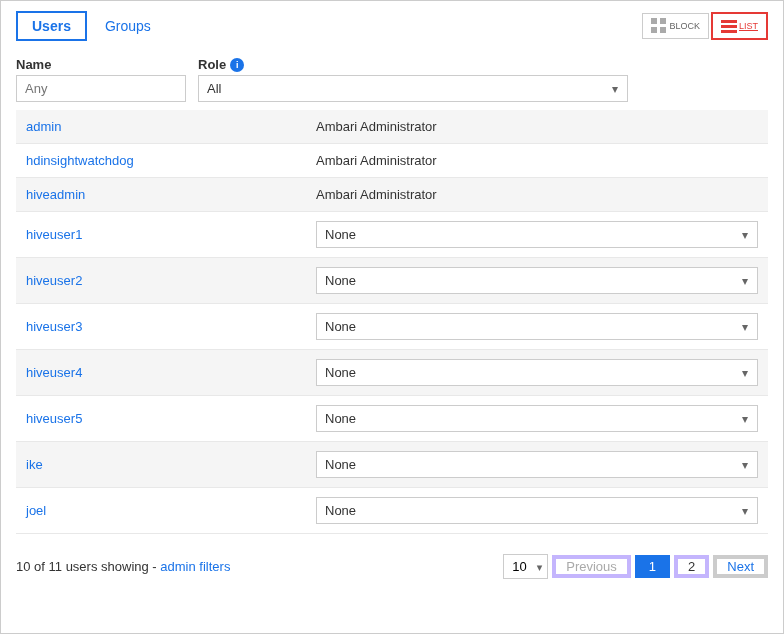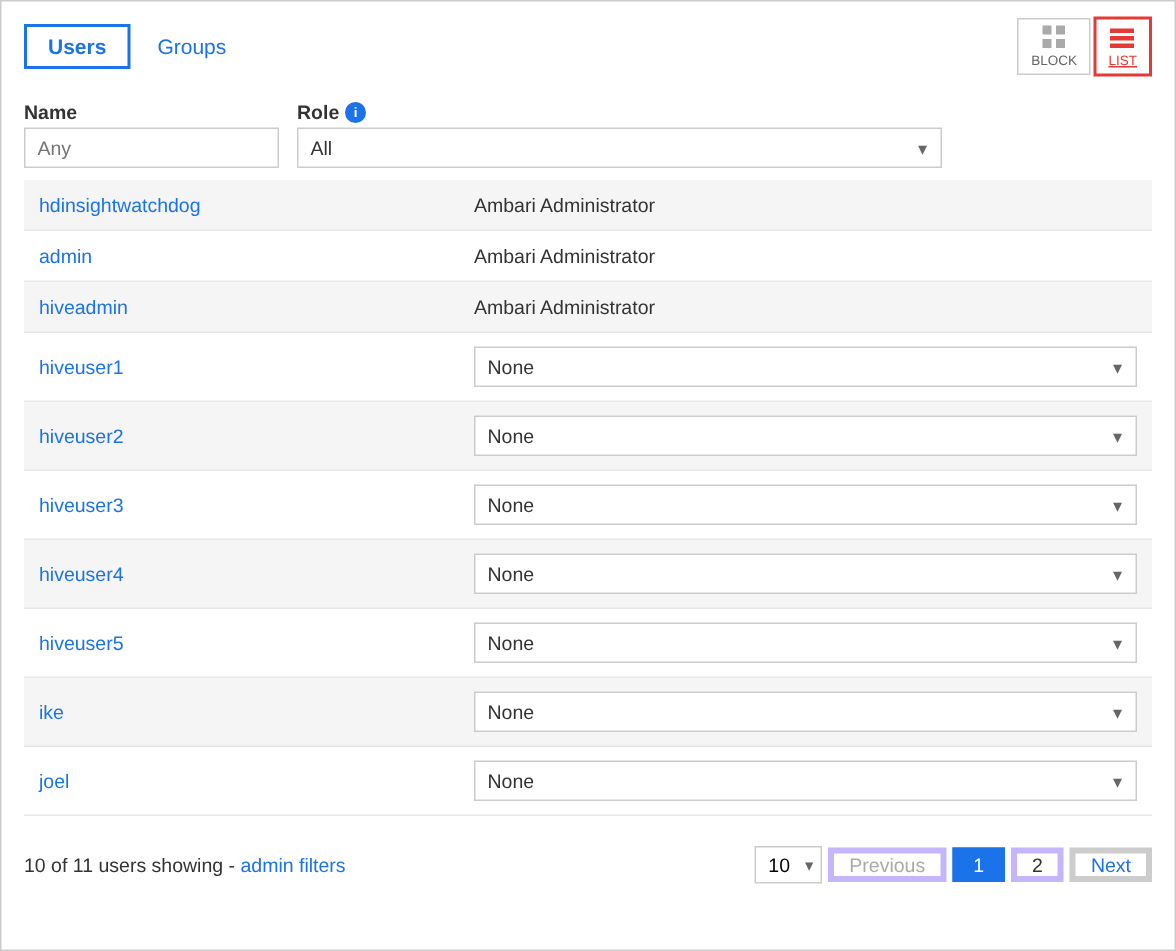--- a/index.html
+++ b/index.html
@@ -51,21 +51,21 @@
       display: flex;
       align-items: center;
       gap: 2px;
     }
     .view-btn {
       border: 1px solid #ccc;
       background: #fff;
       padding: 4px 8px;
       cursor: pointer;
       display: flex;
-      flex-direction: column;
+      flex-direction: row;
       align-items: center;
       font-size: 9px;
       color: #666;
       gap: 2px;
     }
     .view-btn.active {
       border: 2px solid #e53935;
       color: #e53935;
       text-decoration: underline;
     }
@@ -339,25 +339,25 @@
           <option>Ambari Administrator</option>
           <option>None</option>
         </select>
       </div>
     </div>
   </div>
 
   <table class="user-table">
     <tbody id="user-table-body">
     <tr>
+          <td><a class="user-link">admin</a></td>
+          <td class="role-text">Ambari Administrator</td>
+        </tr>
+        <tr>
           <td><a class="user-link">hdinsightwatchdog</a></td>
-          <td class="role-text">Ambari Administrator</td>
-        </tr>
-        <tr>
-          <td><a class="user-link">admin</a></td>
           <td class="role-text">Ambari Administrator</td>
         </tr>
         <tr>
           <td><a class="user-link">hiveadmin</a></td>
           <td class="role-text">Ambari Administrator</td>
         </tr>
         <tr>
           <td><a class="user-link">hiveuser1</a></td>
           <td><div class="role-select-wrapper"><select class="role-select"><option>None</option><option>Ambari Administrator</option></select></div></td>
         </tr>

